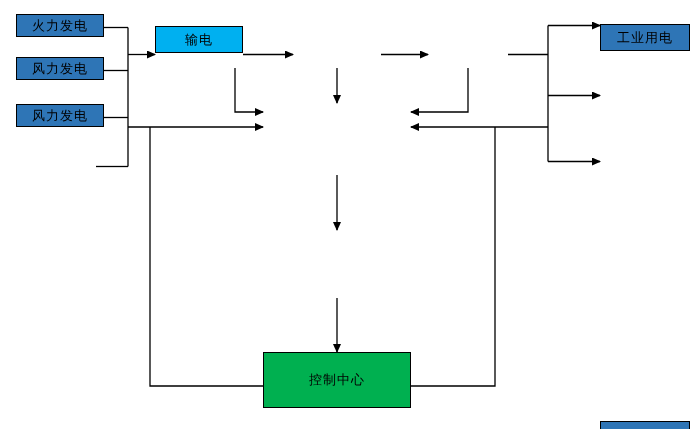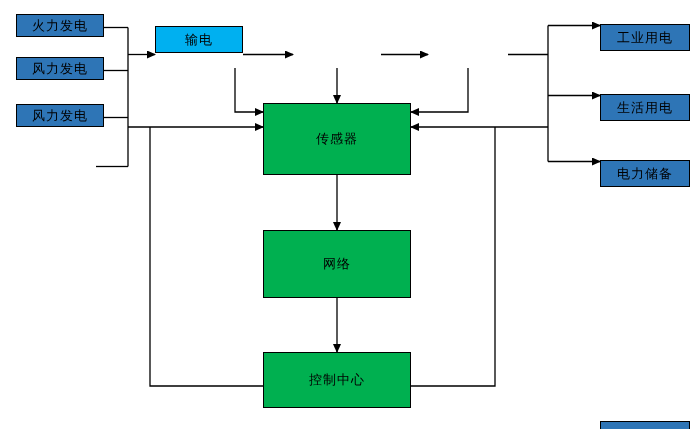--- a/index.html
+++ b/index.html
@@ -70,22 +70,18 @@
     <polyline points="411,386 495,386 495,127"></polyline>
   </svg>
 
   <div class="box src" style="top:14px">火力发电</div>
   <div class="box src" style="top:57px">风力发电</div>
   <div class="box src" style="top:104px">风力发电</div>
 
   <div class="box chain" style="left:155px;width:88px">输电</div>
 
   <div class="box consumer" style="top:12px">工业用电</div>
-  <div class="box consumer" style="top:82px">生活用电</div>
-  <div class="box consumer" style="top:148px">电力储备</div>
 
-  <div class="box core" style="top:103px;height:72px">传感器</div>
-  <div class="box core" style="top:230px;height:68px">网络</div>
   <div class="box core" style="top:352px;height:56px">控制中心</div>
 
   <div class="box partial"></div>
 
 </div>
 
 </body></html>

